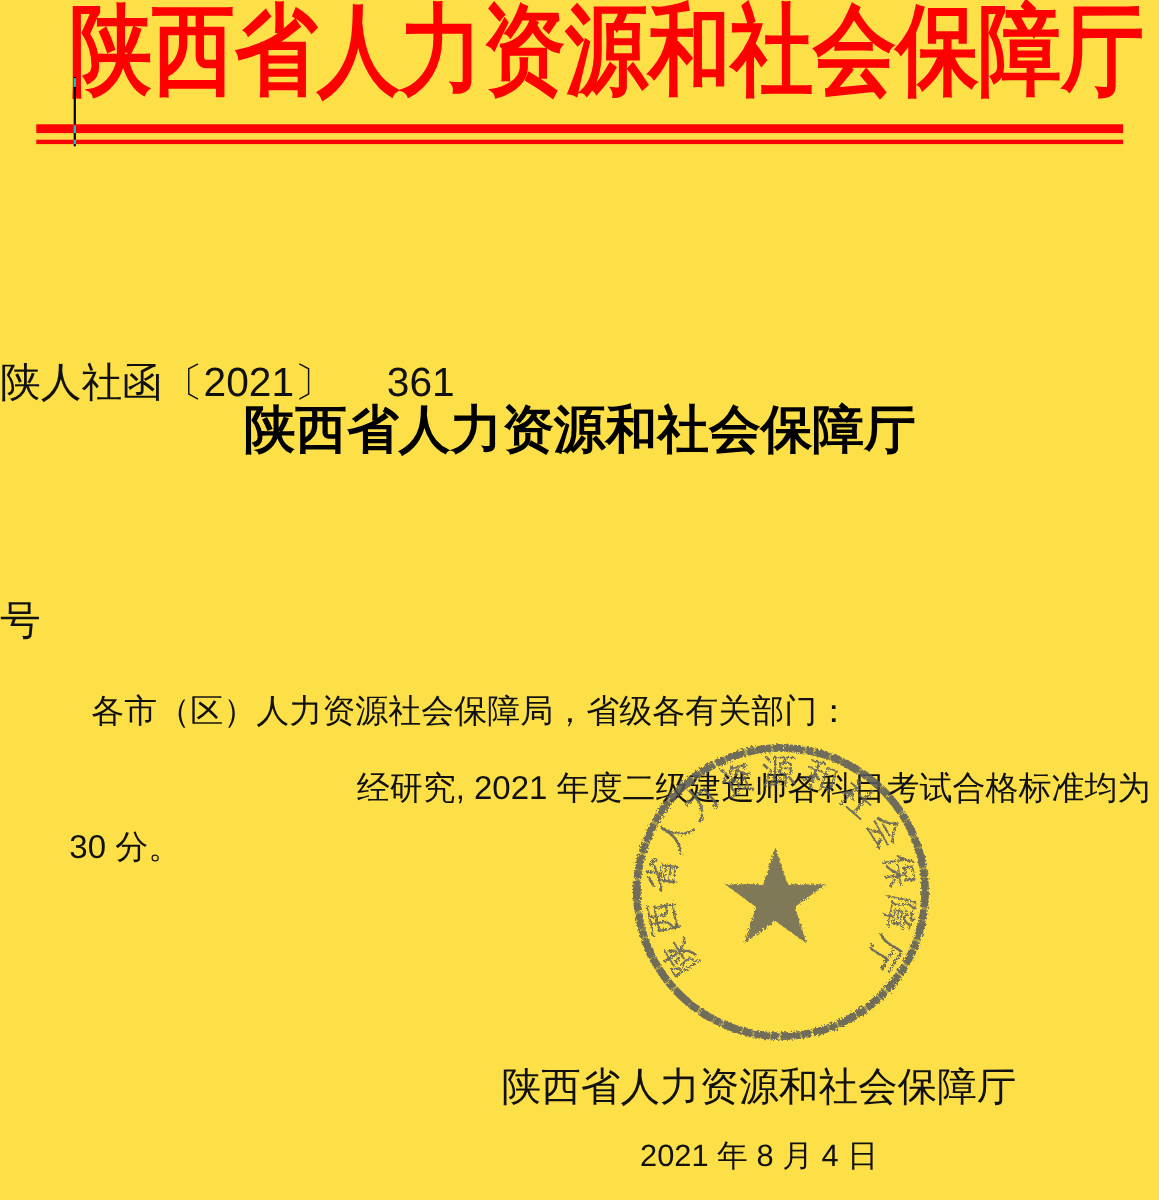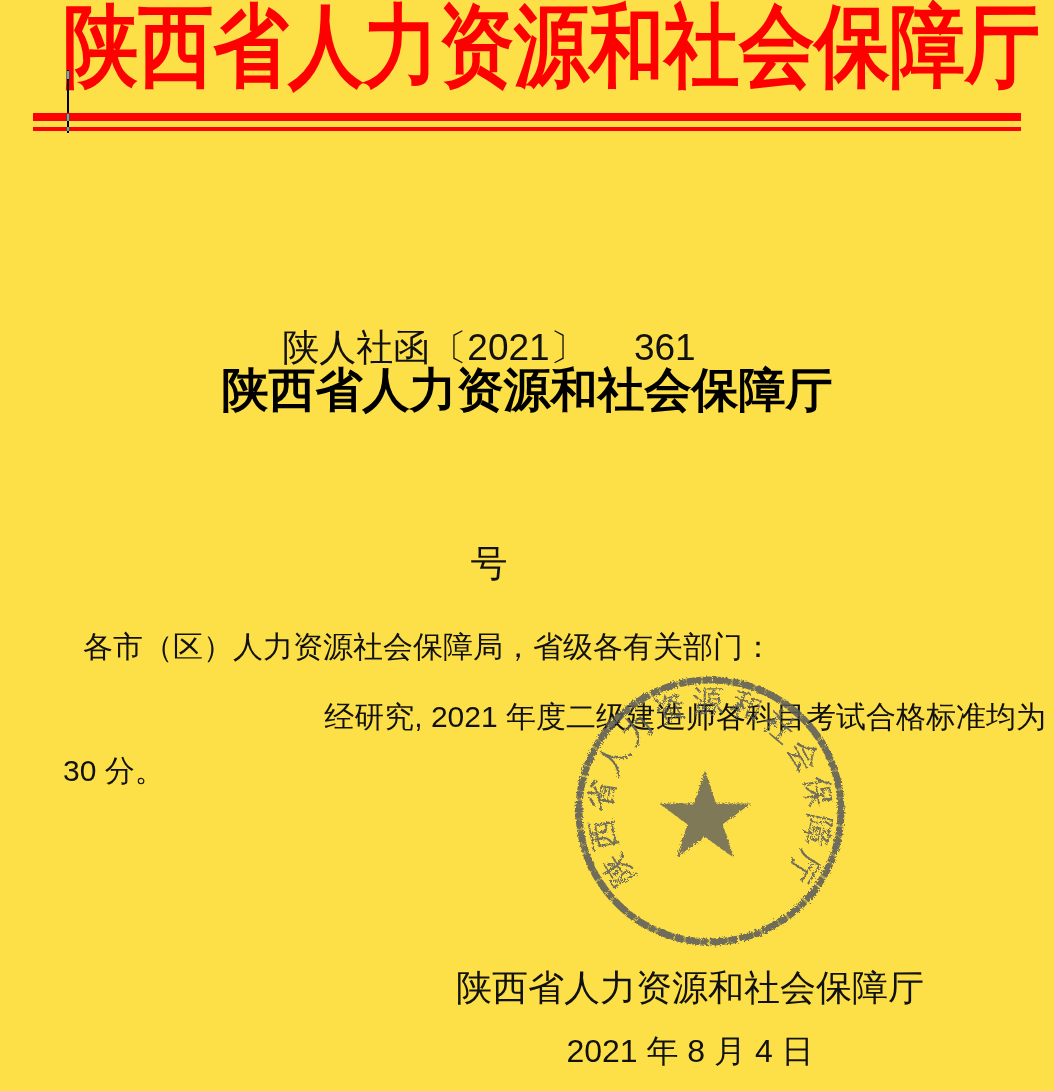--- a/index.html
+++ b/index.html
@@ -23,21 +23,21 @@
   
   .cursor-line { position: absolute; left: 67px; top: 70px; width: 2px; height: 63px; background: #000000; }
   .cursor-tint { position: absolute; width: 2px; background: #00d8d8; }
   .cursor-tint.t1 { left: 67px; top: 71px; height: 8px; }
   .cursor-tint.t2 { left: 67px; top: 114px; height: 7px; }
   .cursor-tint.t3 { left: 67px; top: 127px; height: 4px; }
 
   
   .doc-number {
     position: absolute; left: 0; right: 76px; top: 168px;
-    text-align: center; font-size: 37px; line-height: 72px; color: #111111;
+    text-align: left; font-size: 37px; line-height: 72px; color: #111111;
     white-space: pre;
   }
 
   
   .title-block {
     position: absolute; left: 0; width: 1054px; top: 356px;
     text-align: center; font-size: 47px; font-weight: bold;
     line-height: 67px; color: #000000;
   }
 
@@ -53,21 +53,21 @@
   
   .seal { position: absolute; left: 568px; top: 669px; width: 284px; height: 284px; z-index: 2; opacity: 0.88; }
 
   
   .signature {
     position: absolute; left: 690px; top: 968px; transform: translateX(-50%);
     font-size: 36px; line-height: 40px; color: #111111; white-space: nowrap;
   }
   .sign-date {
     position: absolute; left: 690px; top: 1031px; transform: translateX(-50%);
-    font-size: 32px; line-height: 40px; color: #111111; white-space: nowrap; text-align: right;
+    font-size: 28px; line-height: 40px; color: #111111; white-space: nowrap; text-align: right;
   }
 </style>
 </head>
 <body>
 
 <div class="page">
 
   <div class="masthead">陕西省人力资源和社会保障厅</div>
 
   <div class="cursor-line"></div>

